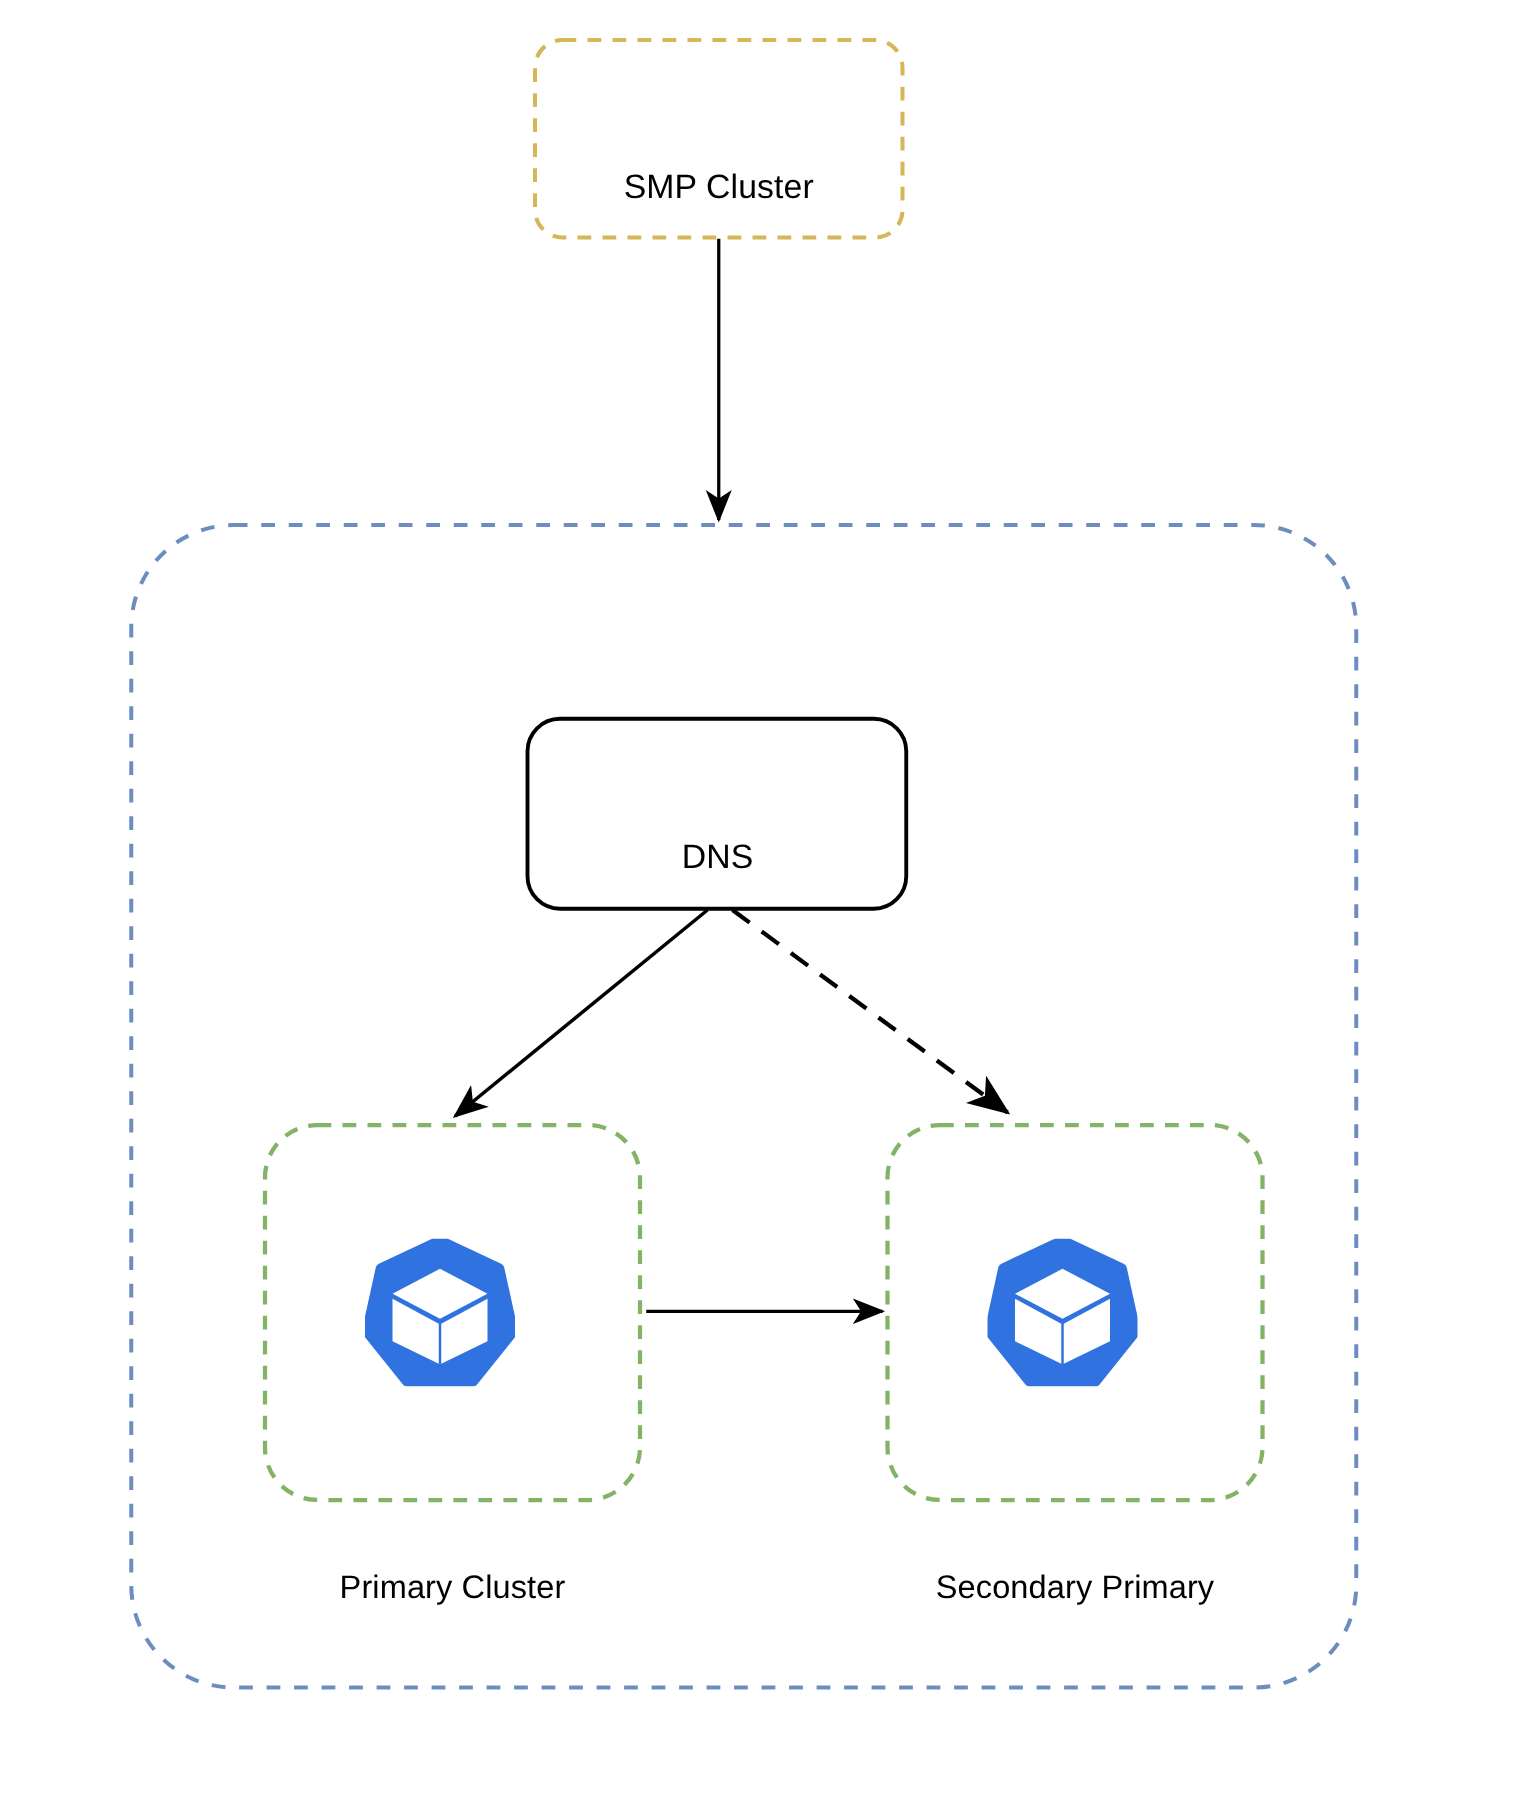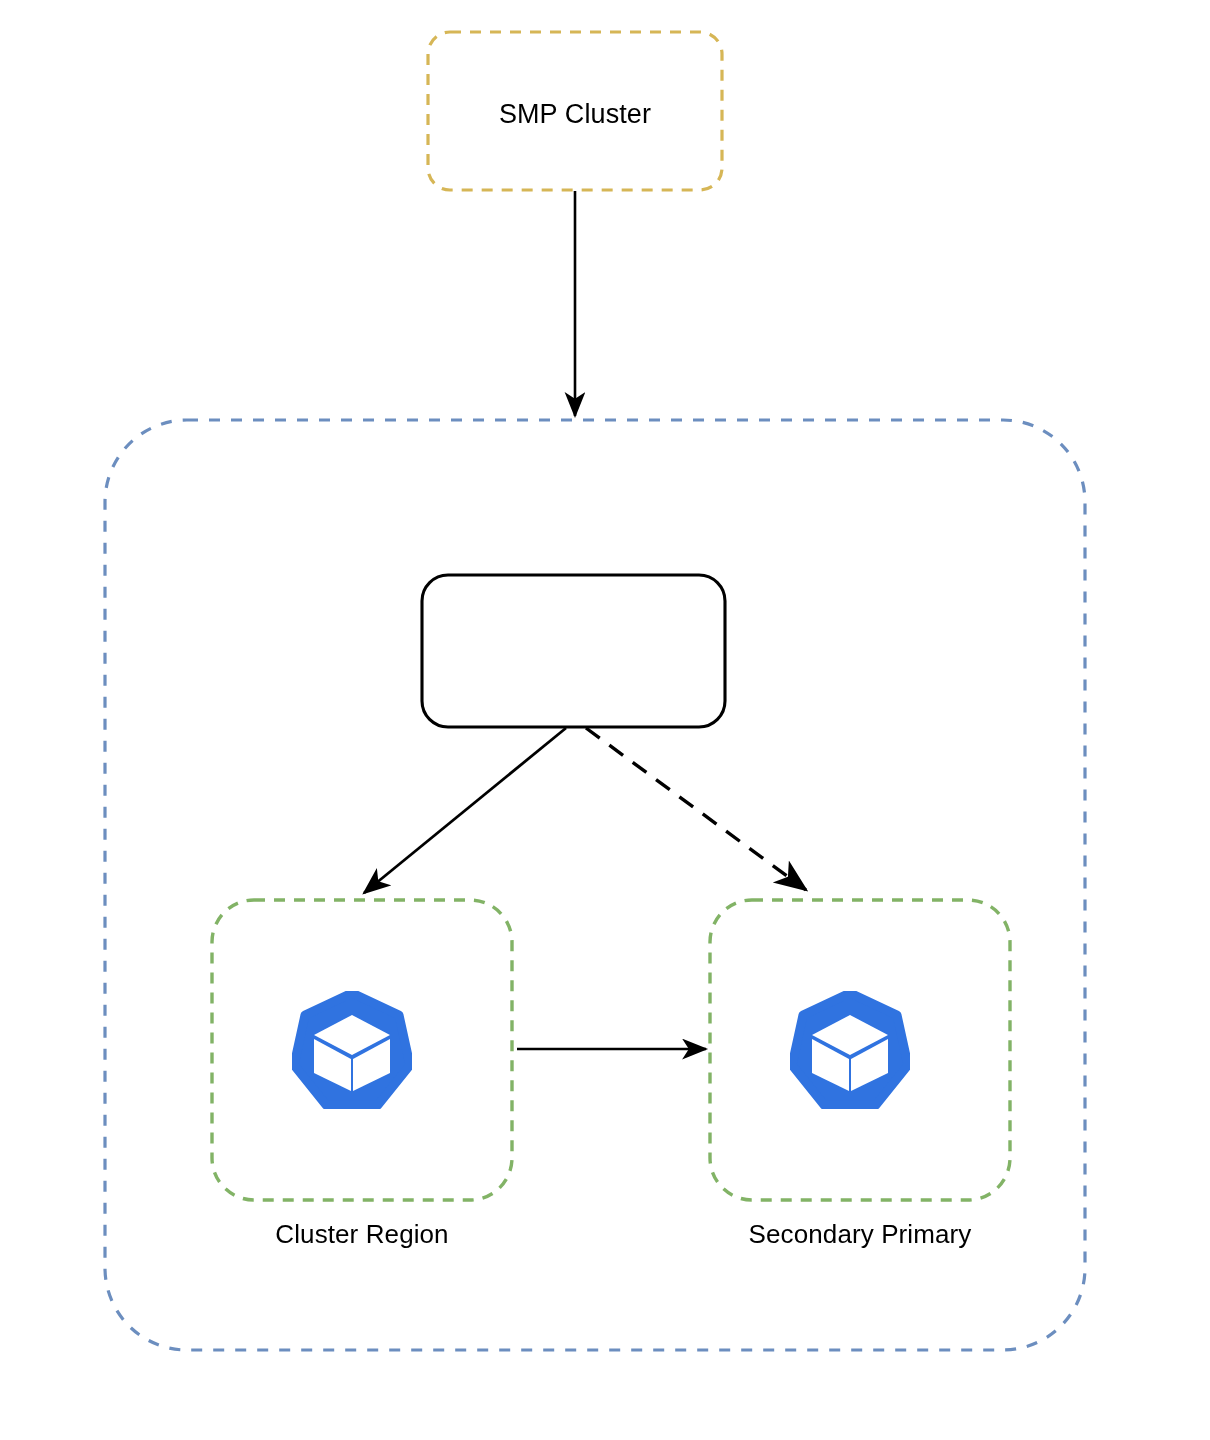--- a/index.html
+++ b/index.html
@@ -27,20 +27,21 @@
     pointer-events: none;
   }
   .node-label {
     position: absolute;
     text-align: center;
     white-space: nowrap;
     font-size: 27px;
     line-height: 1.2;
     color: #000000;
     letter-spacing: 0.1px;
+    margin-top: 35px;
   }
   .smp-label {
     left: 428px;
     top: 98px;
     width: 294px;
   }
   .dns-label {
     left: 424px;
     top: 634px;
     width: 300px;
@@ -110,18 +111,19 @@
     <svg viewBox="0 0 120 118" width="120" height="118" xmlns="http://www.w3.org/2000/svg">
       <path d="M60 2 L107 24 L118 74 L86 114 L34 114 L2 74 L13 24 Z" fill="#3073e0" stroke="#3073e0" stroke-width="9" stroke-linejoin="round"></path>
       <path d="M60 24 L98 44 L60 64 L22 44 Z" fill="#ffffff"></path>
       <path d="M22 48 L59 68 L59 100 L22 82 Z" fill="#ffffff"></path>
       <path d="M98 48 L61 68 L61 100 L98 82 Z" fill="#ffffff"></path>
     </svg>
   </div>
 
   <div class="node-label smp-label">SMP Cluster</div>
 
+  <div class="node-label dns-label">DNS</div>
 
-  <div class="node-label region-label primary-region-label">Cluster Region</div>
+  <div class="node-label region-label primary-region-label">Primary Cluster</div>
 
   <div class="node-label region-label secondary-region-label">Secondary Primary</div>
 
 </div>
 
 </body></html>

